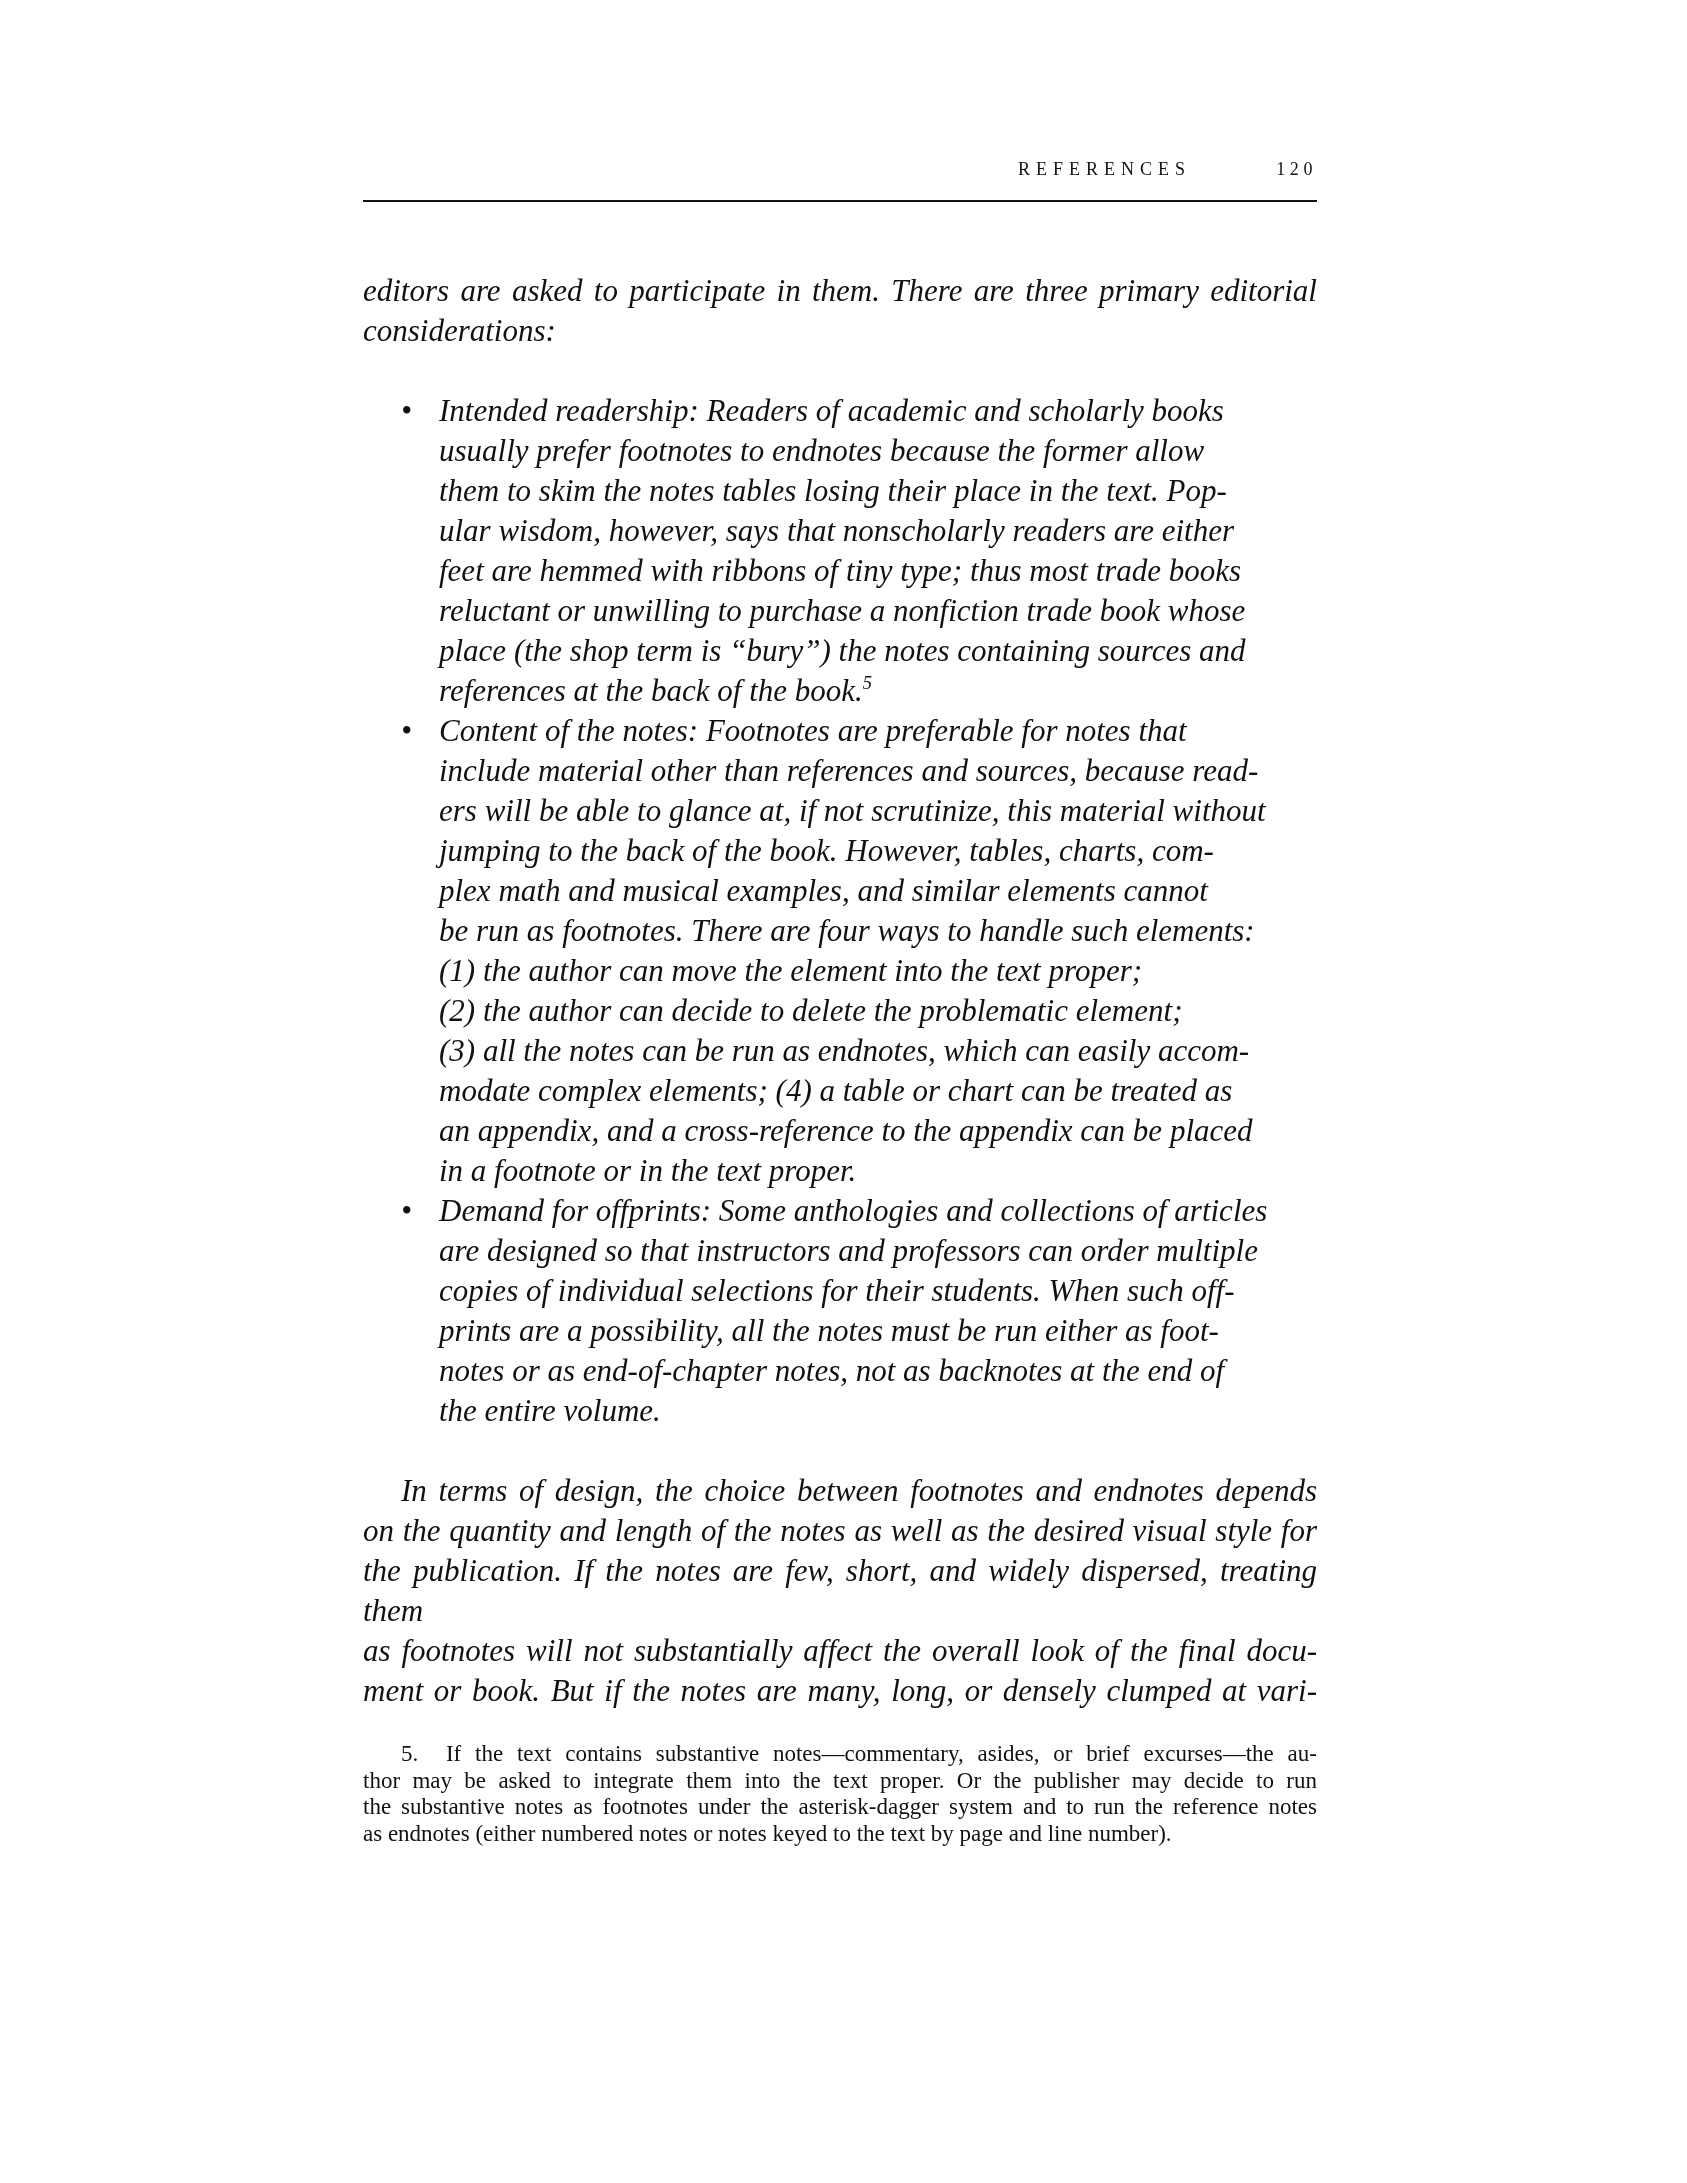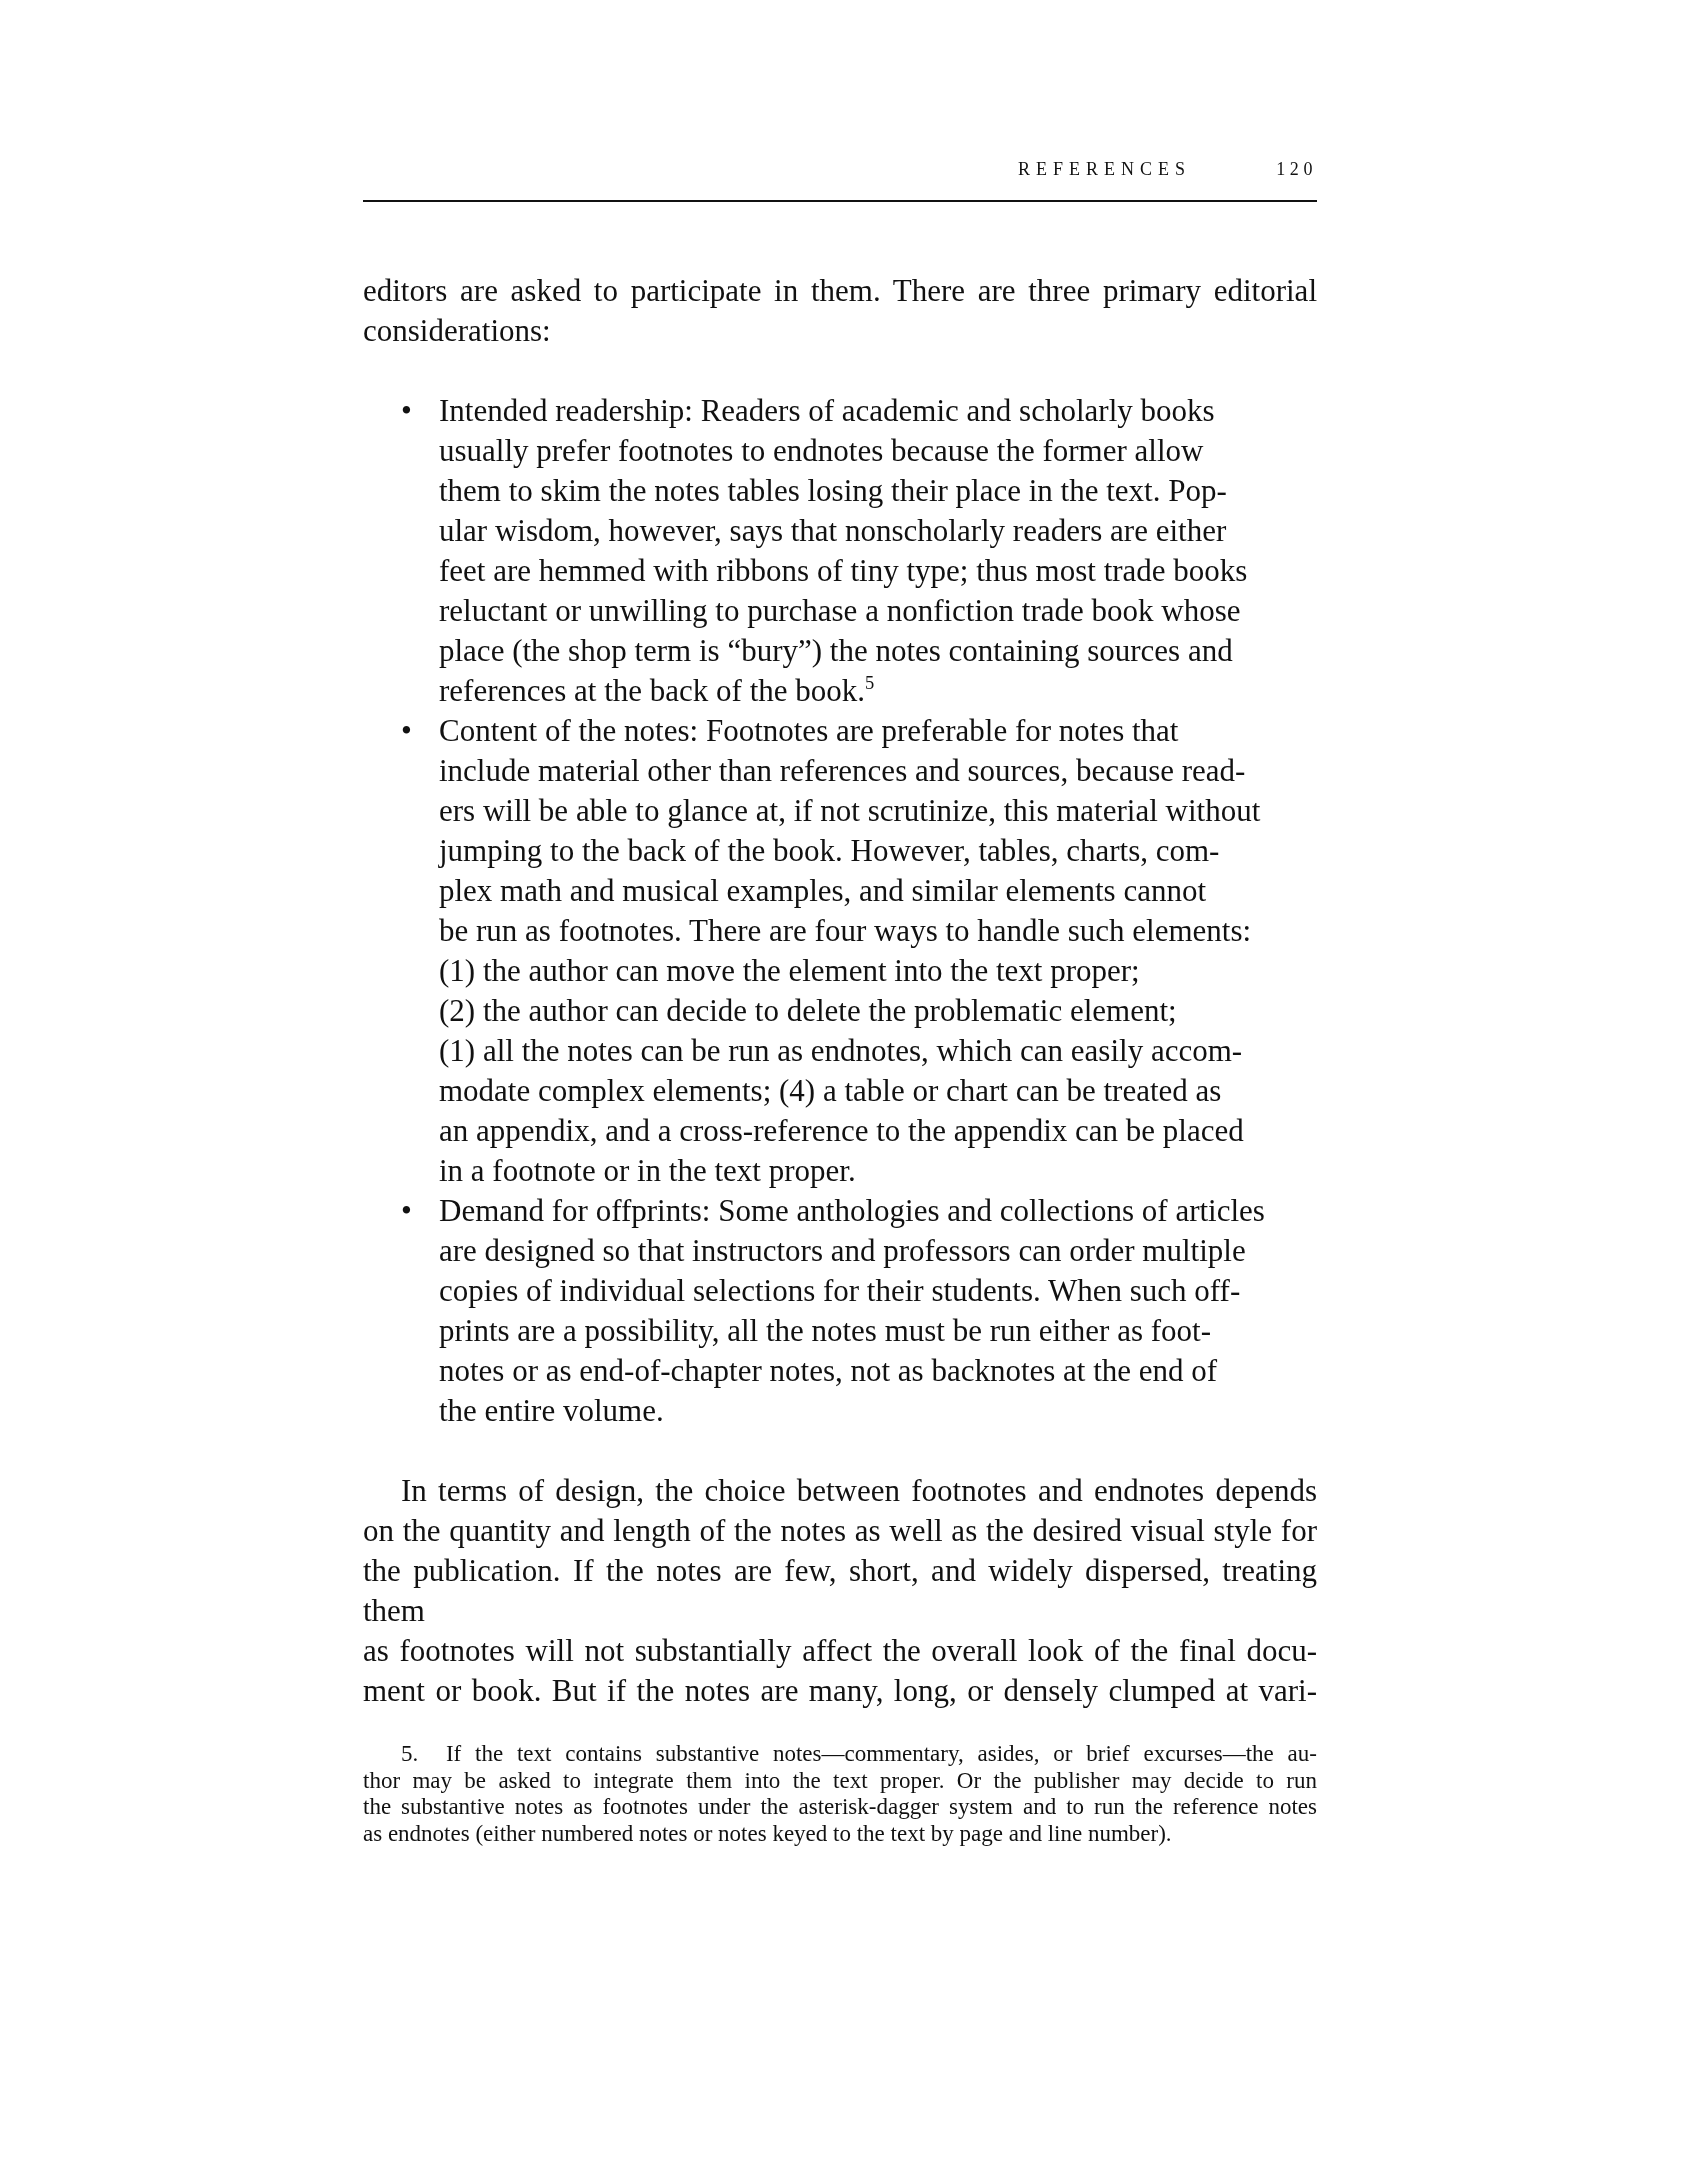--- a/index.html
+++ b/index.html
@@ -5,21 +5,21 @@
   html, body { margin: 0; padding: 0; background: #ffffff; }
   body { width: 1687px; height: 2183px; position: relative; overflow: hidden;
          font-family: "Liberation Serif", "DejaVu Serif", serif; color: #111; }
   .page { position: absolute; left: 363px; top: 0; width: 954px; }
   .running-head { position: absolute; top: 159px; left: 0; width: 954px; height: 33px;
                   font-size: 18px; letter-spacing: 6px; }
   .rh-title { position: absolute; right: 126px; top: 0; }
   .rh-page { position: absolute; right: 0; top: 0; letter-spacing: 4.6px; }
   .rule { position: absolute; top: 200px; left: 0; width: 954px; height: 2px; background: #111; }
   .body-text { position: absolute; top: 271px; left: 0; width: 954px;
-               font-size: 31px; line-height: 40px; }
+               font-size: 31px; line-height: 40px; font-style: italic; }
   .para { margin: 0; text-align: justify; }
   .para.indent { text-indent: 38px; }
   .line { display: block; white-space: nowrap; }
   .just { text-align: justify; text-align-last: justify; display: block; white-space: normal; }
   ul.bullets { list-style: none; margin: 40px 0 40px 0; padding: 0 0 0 76px; }
   ul.bullets li { position: relative; margin: 0; padding: 0; }
   .bullet-dot { position: absolute; left: -38px; top: 0; }
   .footnotes { position: absolute; top: 1741px; left: 0; width: 954px;
                font-size: 23px; line-height: 26.5px; font-family: Liberation Serif, serif; }
   .fn-line { display: block; white-space: nowrap; }
@@ -59,21 +59,21 @@
       <li>
         <span class="bullet-dot">•</span>
         <span class="line">Content of the notes: Footnotes are preferable for notes that</span>
         <span class="line">include material other than references and sources, because read-</span>
         <span class="line">ers will be able to glance at, if not scrutinize, this material without</span>
         <span class="line">jumping to the back of the book. However, tables, charts, com-</span>
         <span class="line">plex math and musical examples, and similar elements cannot</span>
         <span class="line">be run as footnotes. There are four ways to handle such elements:</span>
         <span class="line">(1) the author can move the element into the text proper;</span>
         <span class="line">(2) the author can decide to delete the problematic element;</span>
-        <span class="line">(1) all the notes can be run as endnotes, which can easily accom-</span>
+        <span class="line">(3) all the notes can be run as endnotes, which can easily accom-</span>
         <span class="line">modate complex elements; (4) a table or chart can be treated as</span>
         <span class="line">an appendix, and a cross-reference to the appendix can be placed</span>
         <span class="line">in a footnote or in the text proper.</span>
       </li>
       <li>
         <span class="bullet-dot">•</span>
         <span class="line">Demand for offprints: Some anthologies and collections of articles</span>
         <span class="line">are designed so that instructors and professors can order multiple</span>
         <span class="line">copies of individual selections for their students. When such off-</span>
         <span class="line">prints are a possibility, all the notes must be run either as foot-</span>

